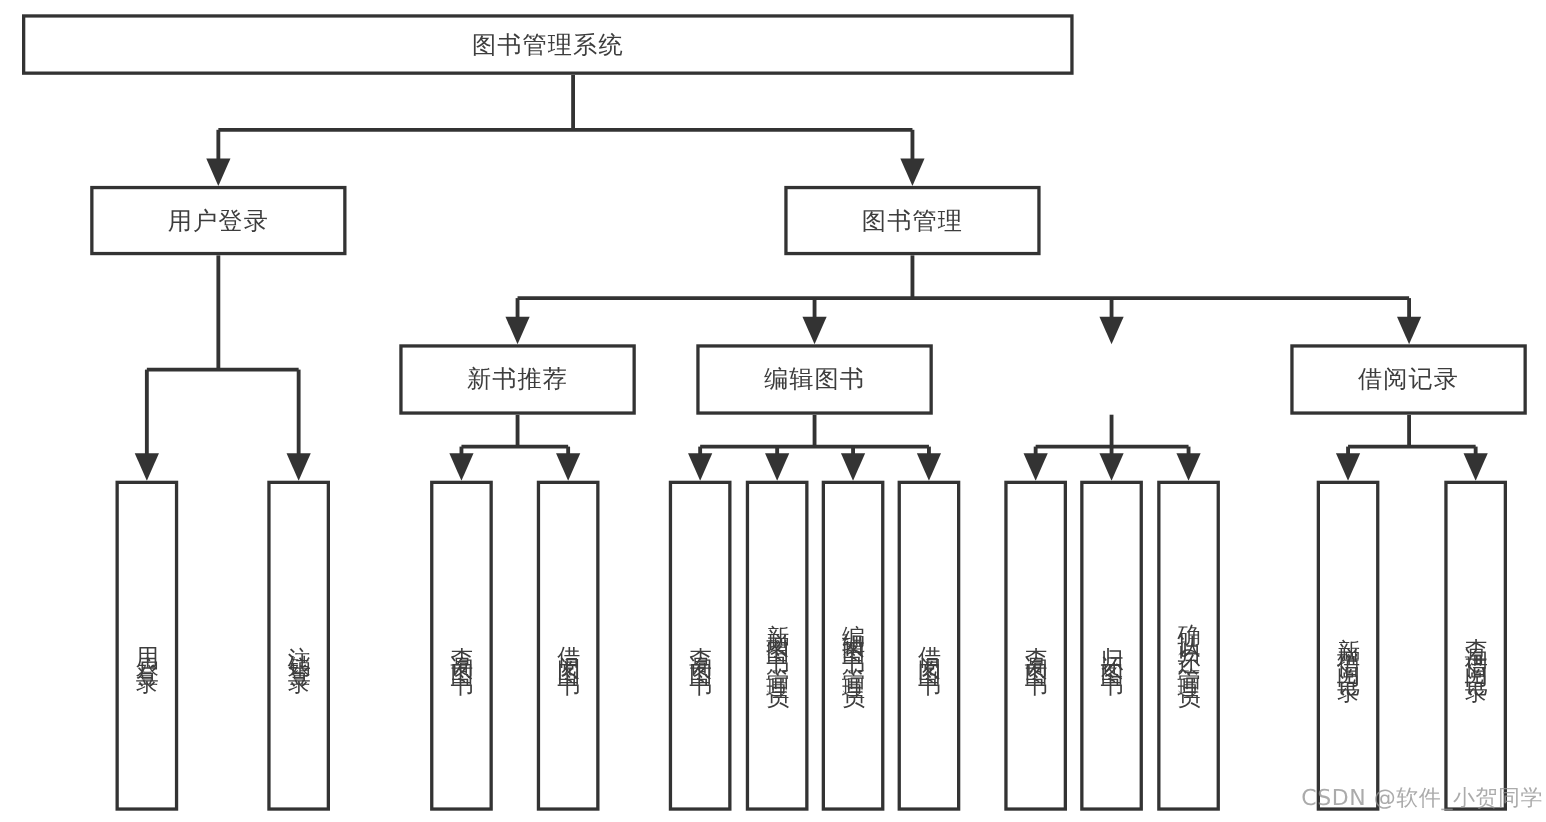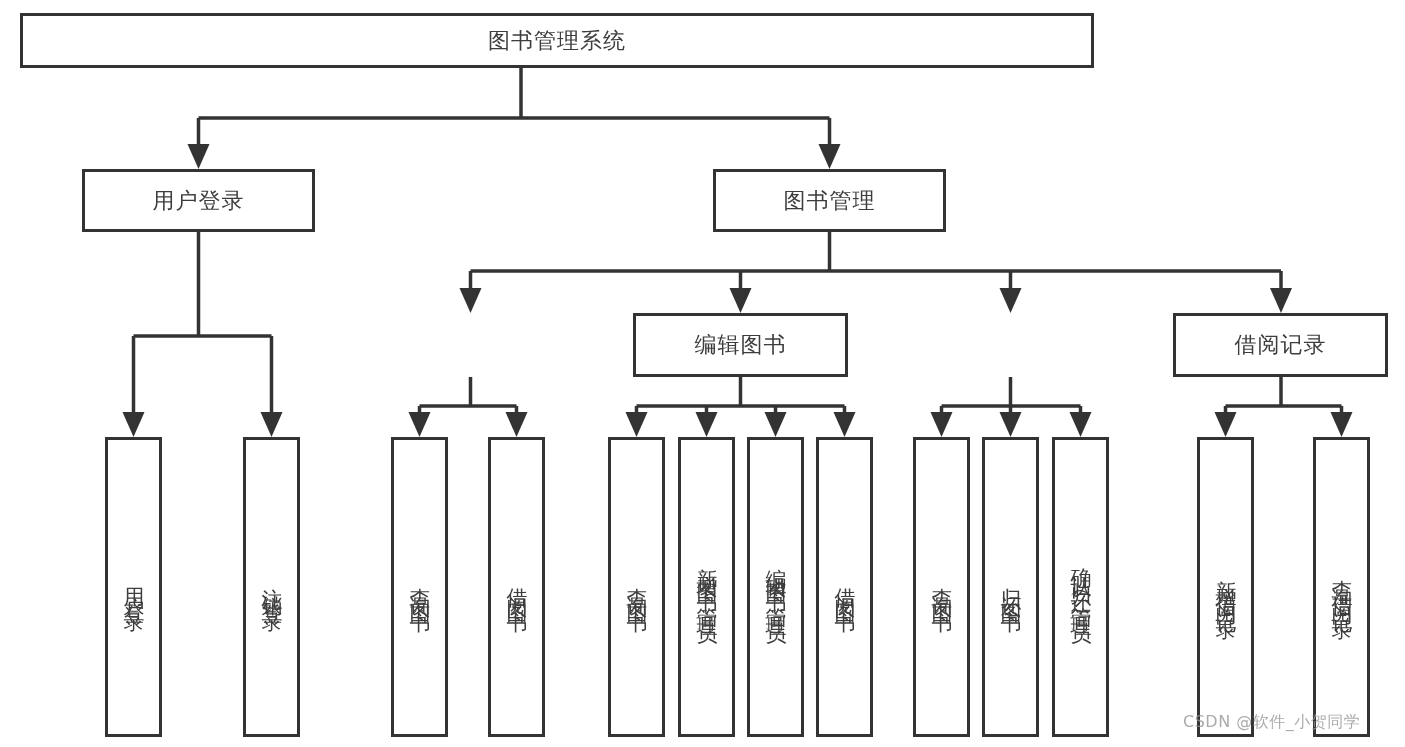--- a/index.html
+++ b/index.html
@@ -34,21 +34,21 @@
     writing-mode: vertical-lr;
     text-orientation: mixed;
     letter-spacing: 8px;
     line-height: 1;
     white-space: nowrap;
   }
   #watermark {
     position: absolute;
     left: 1183px;
     top: 712px;
-    font-size: 16px;
+    font-size: 20px;
     color: rgba(148,148,148,0.78);
     white-space: nowrap;
     z-index: 3;
     letter-spacing: 0.5px;
   }
 </style>
 </head>
 <body>
 
 <div id="canvas">
@@ -115,31 +115,34 @@
       <polygon points="764.5,412 786.5,412 775.5,437"></polygon>
       <polygon points="833.5,412 855.5,412 844.5,437"></polygon>
       <polygon points="930.5,412 952.5,412 941.5,437"></polygon>
       <polygon points="999.5,412 1021.5,412 1010.5,437"></polygon>
       <polygon points="1069.5,412 1091.5,412 1080.5,437"></polygon>
       <polygon points="1214.5,412 1236.5,412 1225.5,437"></polygon>
       <polygon points="1330.5,412 1352.5,412 1341.5,437"></polygon>
     </g>
   </svg>
 
-  <div class="node h" style="left:20px; top:13px; width:1074px; height:55px;">
+  <div class="node h" style="left:20px; top:13px; width:956px; height:55px;">
     <span>图书管理系统</span>
   </div>
 
   <div class="node h" style="left:82px; top:169px; width:233px; height:63px;">
     <span>用户登录</span>
   </div>
   <div class="node h" style="left:713px; top:169px; width:233px; height:63px;text-align:right;">
     <span>图书管理</span>
   </div>
 
+  <div class="node h" style="left:363px; top:313px; width:215px; height:64px;">
+    <span>新书推荐</span>
+  </div>
   <div class="node h" style="left:633px; top:313px; width:215px; height:64px;">
     <span>编辑图书</span>
   </div>
   <div class="node h" style="left:1173px; top:313px; width:215px; height:64px;">
     <span>借阅记录</span>
   </div>
 
   <div class="node v" style="left:105px; top:437px; width:57px; height:300px;">
     <span class="vtext">用户登录</span>
   </div>

